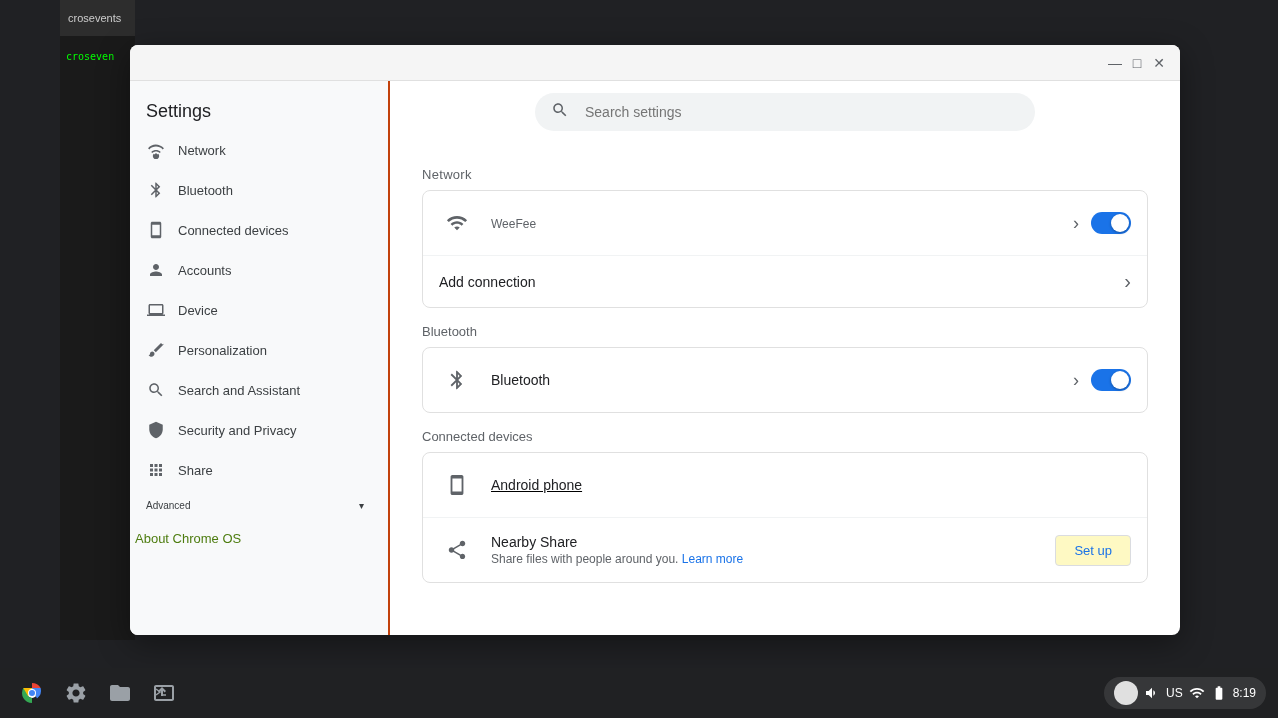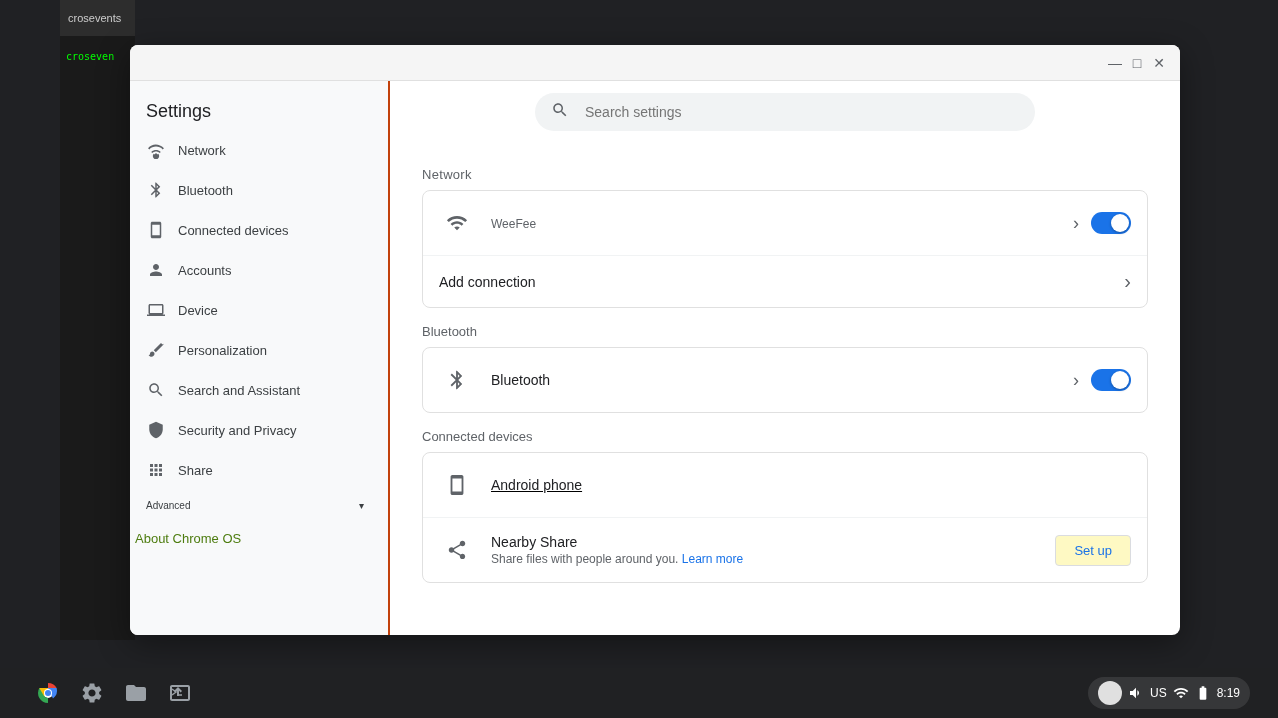--- a/index.html
+++ b/index.html
@@ -303,21 +303,21 @@
     .taskbar {
       position: absolute;
       bottom: 0;
       left: 0;
       right: 0;
       height: 50px;
       background: rgba(32, 33, 36, 0.9);
       display: flex;
       align-items: center;
       justify-content: space-between;
-      padding: 0 28px;
+      padding: 0 12px;
       z-index: 100;
     }
 
     .taskbar-left {
       display: flex;
       align-items: center;
       gap: 4px;
     }
 
     .taskbar-app {

